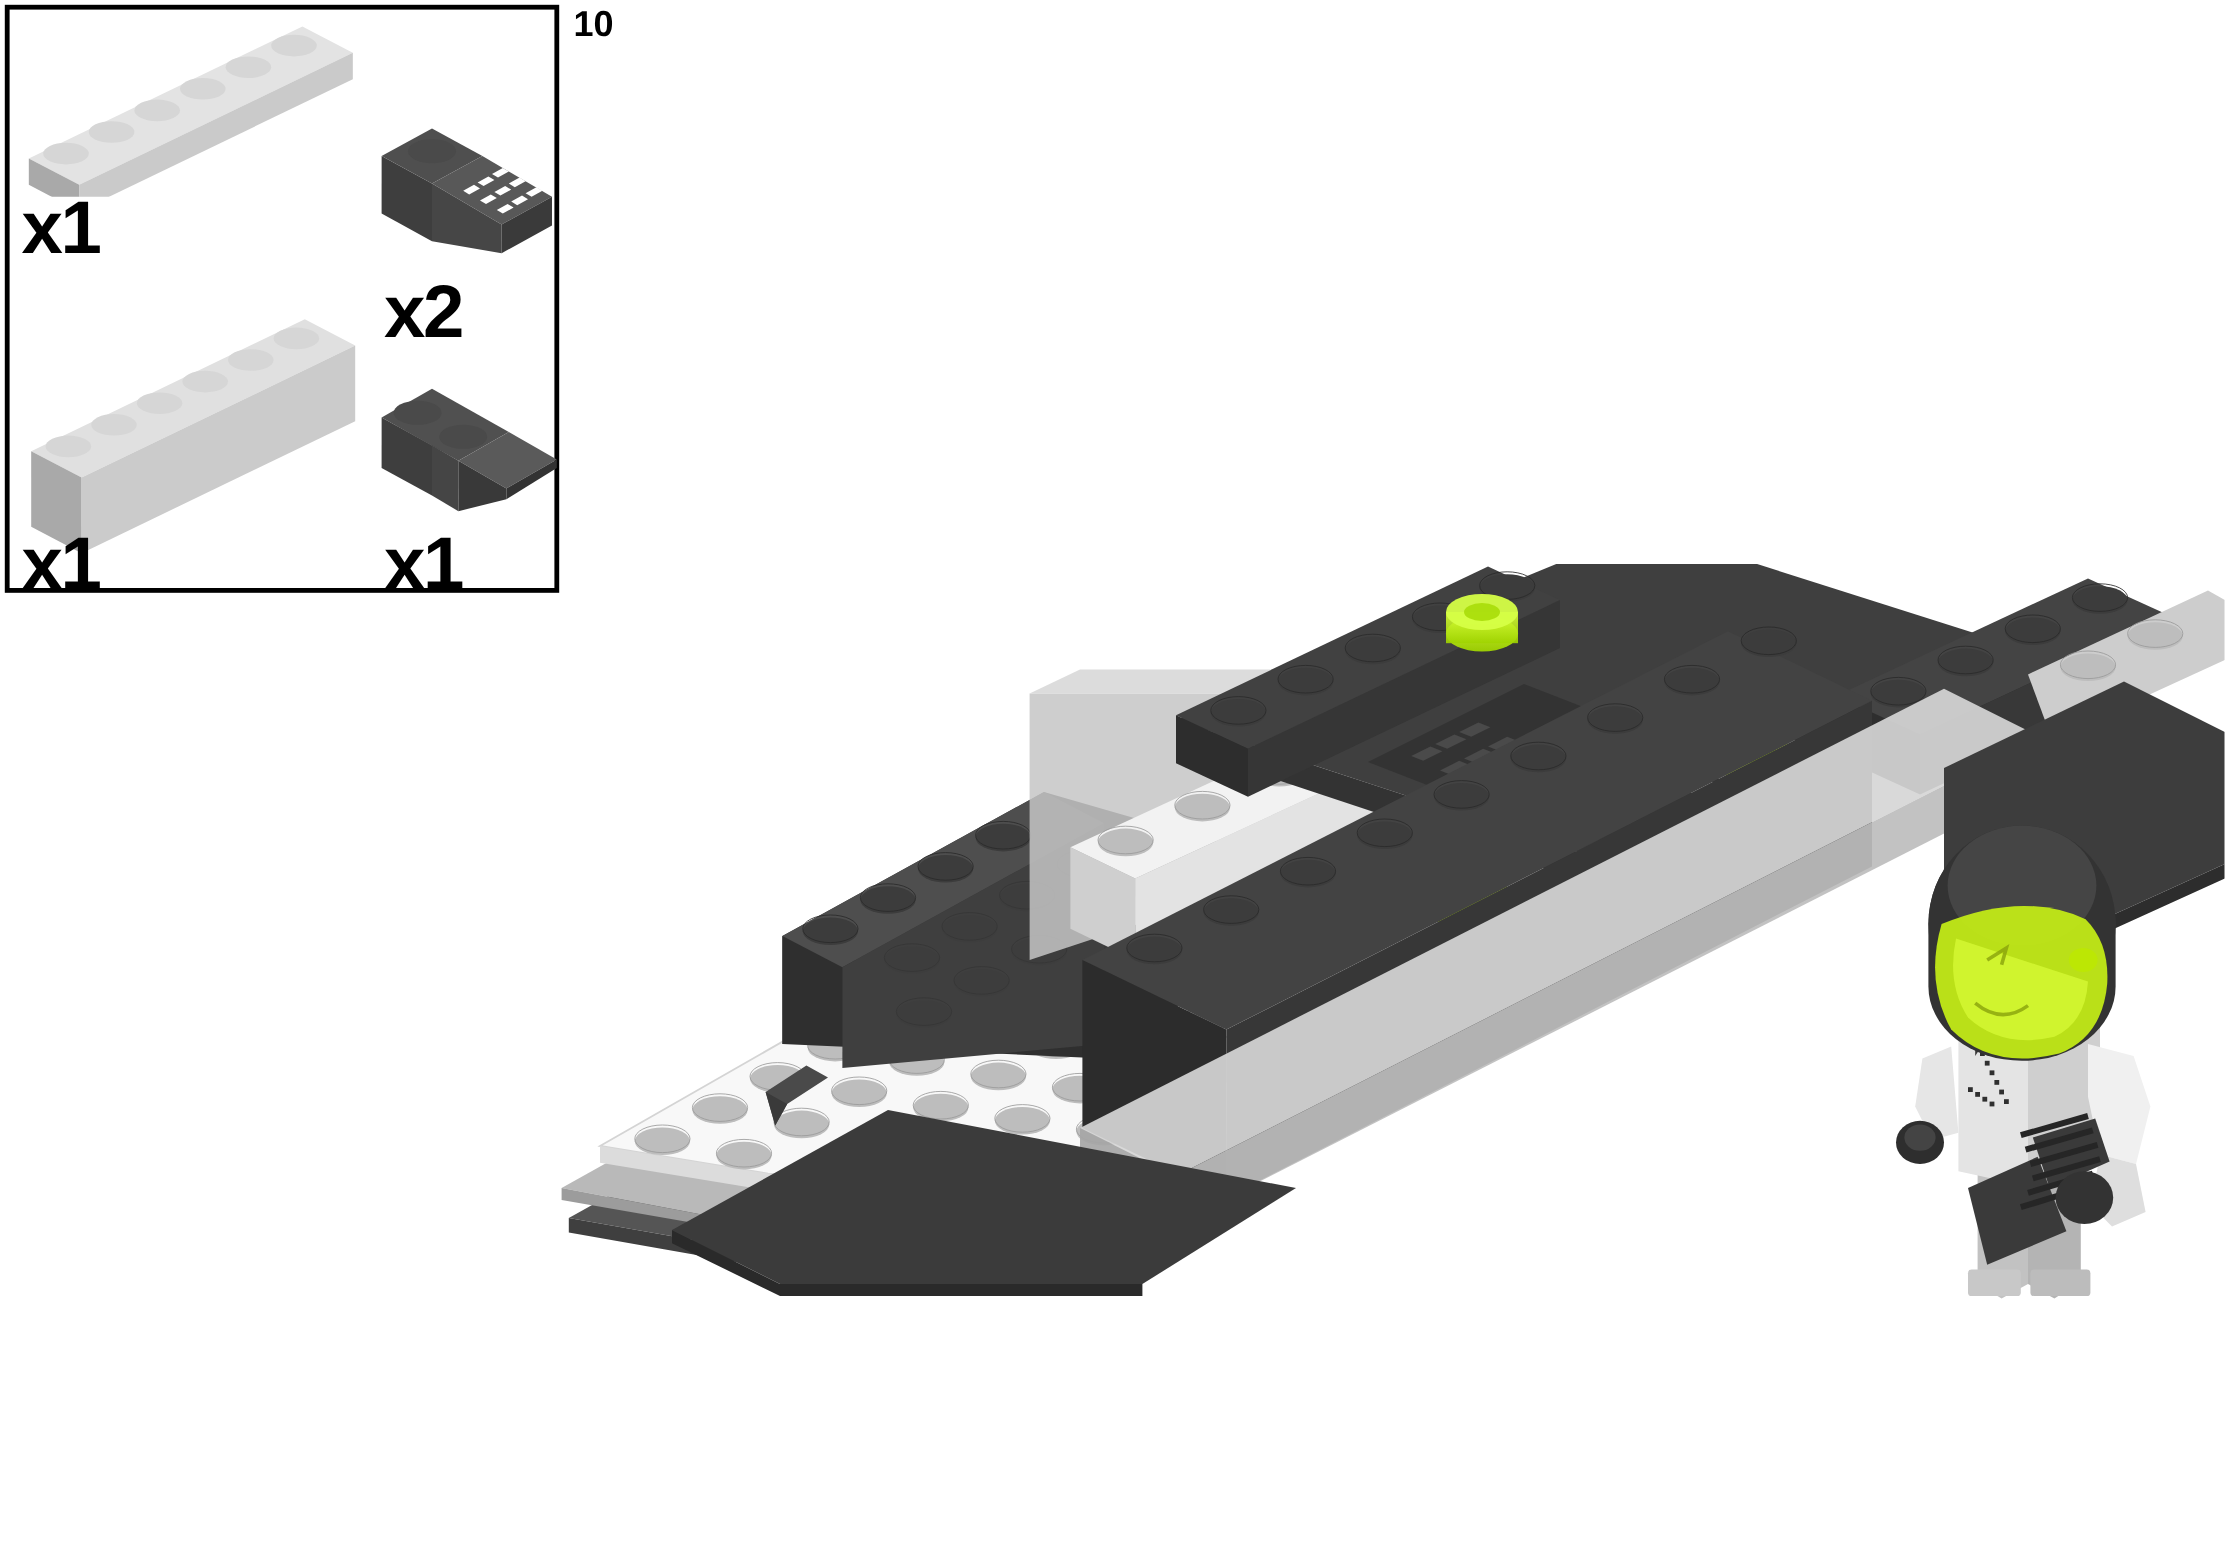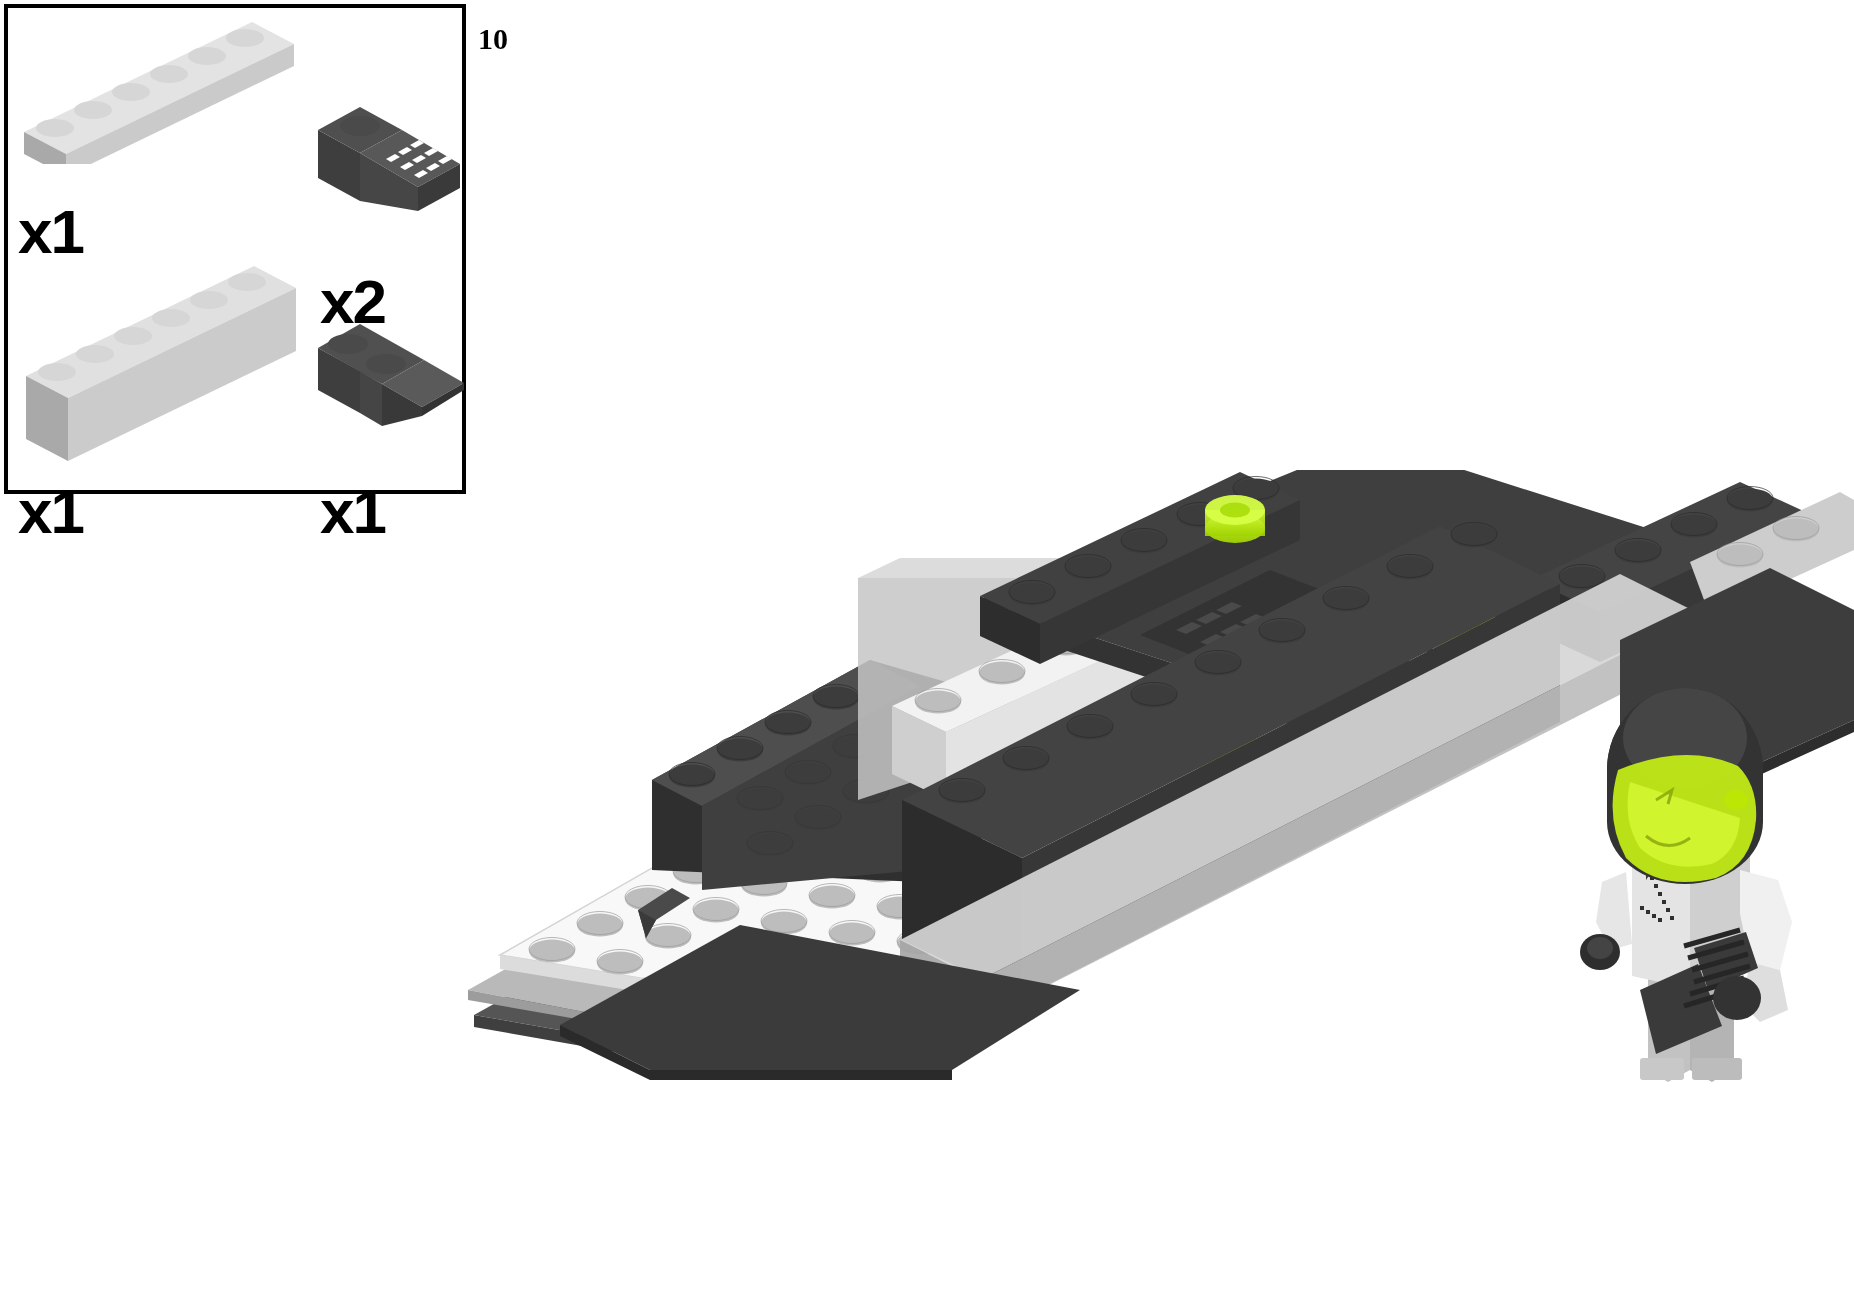--- a/index.html
+++ b/index.html
@@ -4,28 +4,28 @@
 <style>
   html,body{margin:0;padding:0;background:#ffffff;}
   body{width:1854px;height:1301px;position:relative;overflow:hidden;
        font-family:"Liberation Sans","DejaVu Sans",sans-serif;}
   #page{position:absolute;left:0;top:0;width:1854px;height:1301px;background:#fff;}
 
   
   #parts-box{position:absolute;left:4px;top:4px;width:462px;height:490px;
              border:4px solid #000;box-sizing:border-box;background:#fff;}
   .qty{position:absolute;font-weight:bold;font-size:62px;line-height:1;
-       color:#000;letter-spacing:-2px;font-family:"Liberation Sans","DejaVu Sans",sans-serif;margin-top:41px;}
+       color:#000;letter-spacing:-2px;font-family:"Liberation Sans","DejaVu Sans",sans-serif;}
   #qty-1{left:10px;top:152px;}
   #qty-2{left:312px;top:222px;text-align:right;}
   #qty-3{left:10px;top:432px;}
   #qty-4{left:312px;top:432px;}
 
-  #step-number{position:absolute;left:478px;top:24px;font-size:30px;font-weight:bold;
-               color:#000;line-height:1;font-family:Liberation Serif, serif;}
+  #step-number{position:absolute;left:478px;top:6px;font-size:30px;font-weight:bold;
+               color:#000;line-height:1;font-family:Liberation Sans, sans-serif;}
 
   .partsvg{position:absolute;}
   #part-a{left:6px;top:6px;}
   #part-b{left:8px;top:248px;}
   #part-c{left:300px;top:88px;}
   #part-d{left:300px;top:310px;}
 
   #model{position:absolute;left:440px;top:470px;width:1414px;height:831px;}
   svg{display:block;}
 </style>

